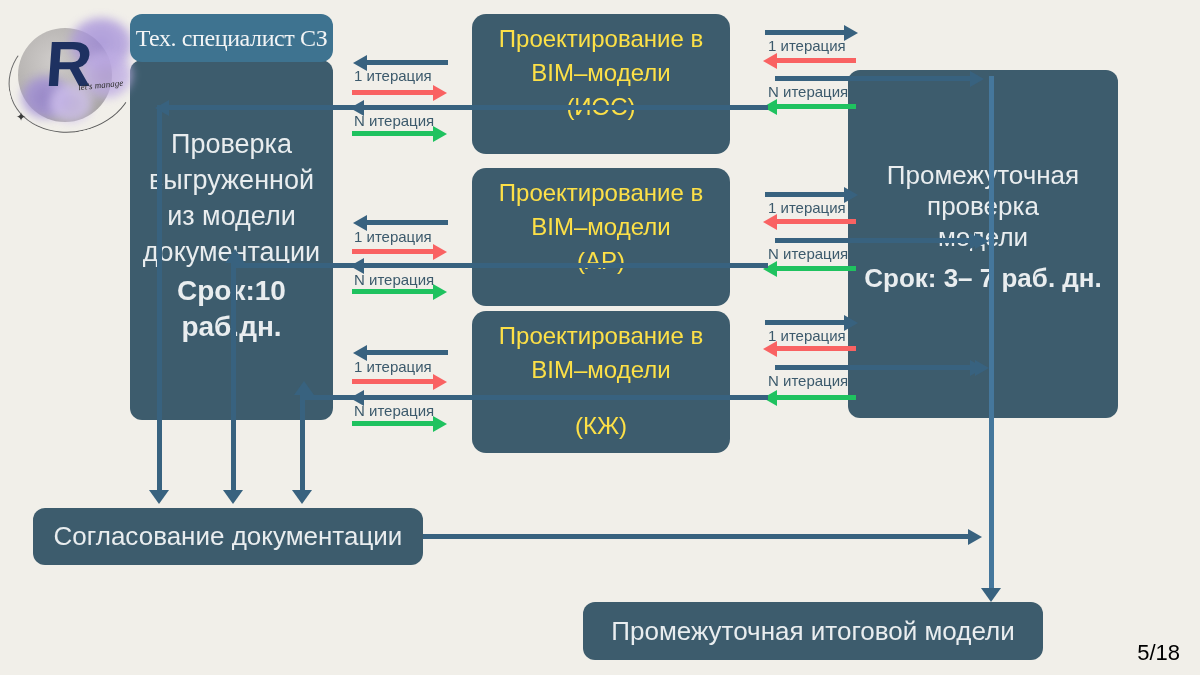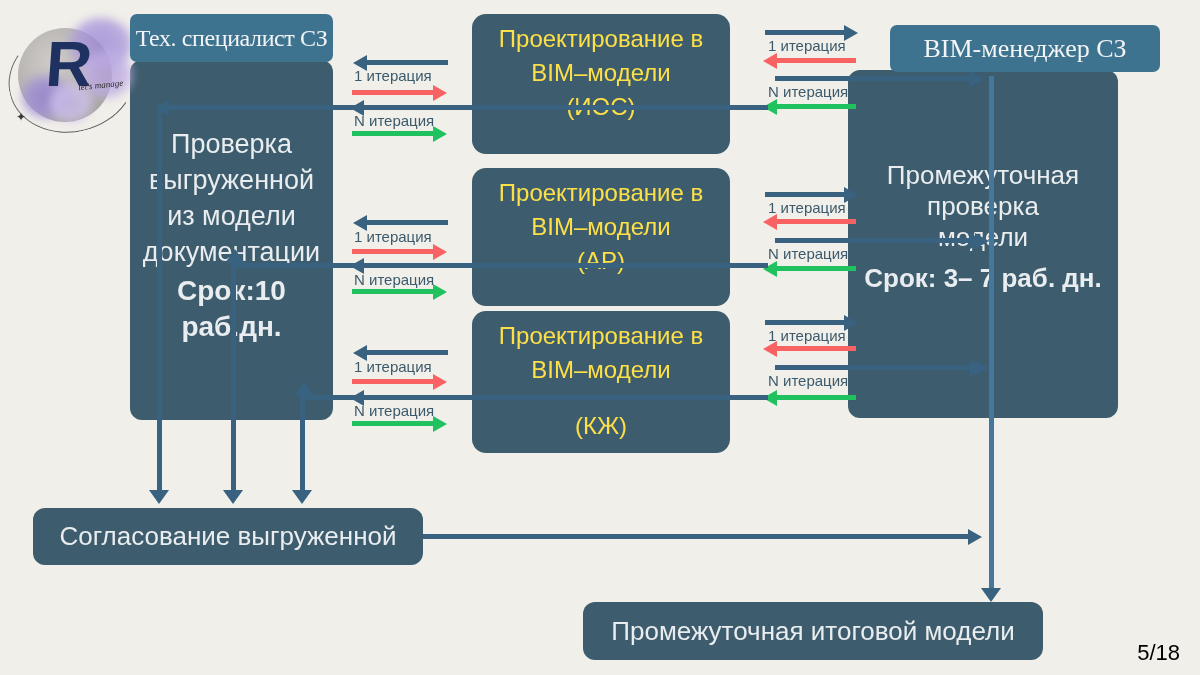--- a/index.html
+++ b/index.html
@@ -1,19 +1,19 @@
 <!DOCTYPE html>
 <html><head>
 <meta charset="utf-8">
 <style>
   html,body{margin:0;padding:0;background:#d8d6d0;}
   .stage{position:relative;width:1200px;height:675px;background:#f1efe9;overflow:hidden;
          font-family:"Liberation Sans",sans-serif;--c:#38627f;}
   
-  .hdr{position:absolute;background:#3e7390;border-radius:7px;color:#f2f4f5;
+  .hdr{position:absolute;background:#3e7390;border-radius:12px;color:#f2f4f5;
        font-family:"Liberation Serif",serif;display:flex;align-items:center;justify-content:center;
        z-index:4;white-space:nowrap;}
   .body-box{position:absolute;background:#3d5c6d;border-radius:12px;color:#e9edef;z-index:2;
        display:flex;flex-direction:column;align-items:center;text-align:center;}
   .mid-box{position:absolute;background:#3d5c6d;border-radius:14px;color:#fde047;z-index:2;
        display:flex;flex-direction:column;align-items:center;justify-content:flex-start;
        text-align:center;font-size:24px;line-height:34px;padding-top:8px;}
   .flat-box{position:absolute;background:#3d5c6d;border-radius:12px;color:#e9edef;z-index:2;
        display:flex;align-items:center;justify-content:center;font-size:26px;white-space:nowrap;}
   .deadline{font-weight:700;}
@@ -81,29 +81,28 @@
     <div>Проектирование в</div>
     <div>BIM–модели</div>
     <div>(АР)</div>
   </div>
   <div class="mid-box" style="left:472px;top:311px;width:258px;height:134px;">
     <div>Проектирование в</div>
     <div>BIM–модели</div>
     <div style="margin-top:22px;">(КЖ)</div>
   </div>
 
-  <div class="hdr" style="left:890px;top:25px;width:270px;height:47px;font-size:26px;">BIM-менеджер СЗ</div>
   <div class="body-box" style="left:848px;top:70px;width:270px;height:348px;font-size:26px;line-height:31px;padding-top:90px;box-sizing:border-box;">
     <div>Промежуточная</div>
     <div>проверка</div>
     <div>модели</div>
     <div class="deadline" style="margin-top:10px;">Срок: 3– 7 раб. дн.</div>
   </div>
 
-  <div class="flat-box" style="left:33px;top:508px;width:390px;height:57px;">Согласование выгруженной</div>
+  <div class="flat-box" style="left:33px;top:508px;width:390px;height:57px;">Согласование документации</div>
   <div class="flat-box" style="left:583px;top:602px;width:460px;height:58px;">Промежуточная итоговой модели</div>
 
   <div class="harrow left" style="left:366px;top:60px;width:82px;"></div>
   <div class="itlabel" style="left:354px;top:67px;">1 итерация</div>
   <div class="harrow right red" style="left:352px;top:90px;width:82px;"></div>
   <div class="itlabel" style="left:354px;top:112px;">N итерация</div>
   <div class="harrow right green" style="left:352px;top:131px;width:82px;"></div>
 
   <div class="harrow left" style="left:366px;top:220px;width:82px;"></div>
   <div class="itlabel" style="left:354px;top:228px;">1 итерация</div>

